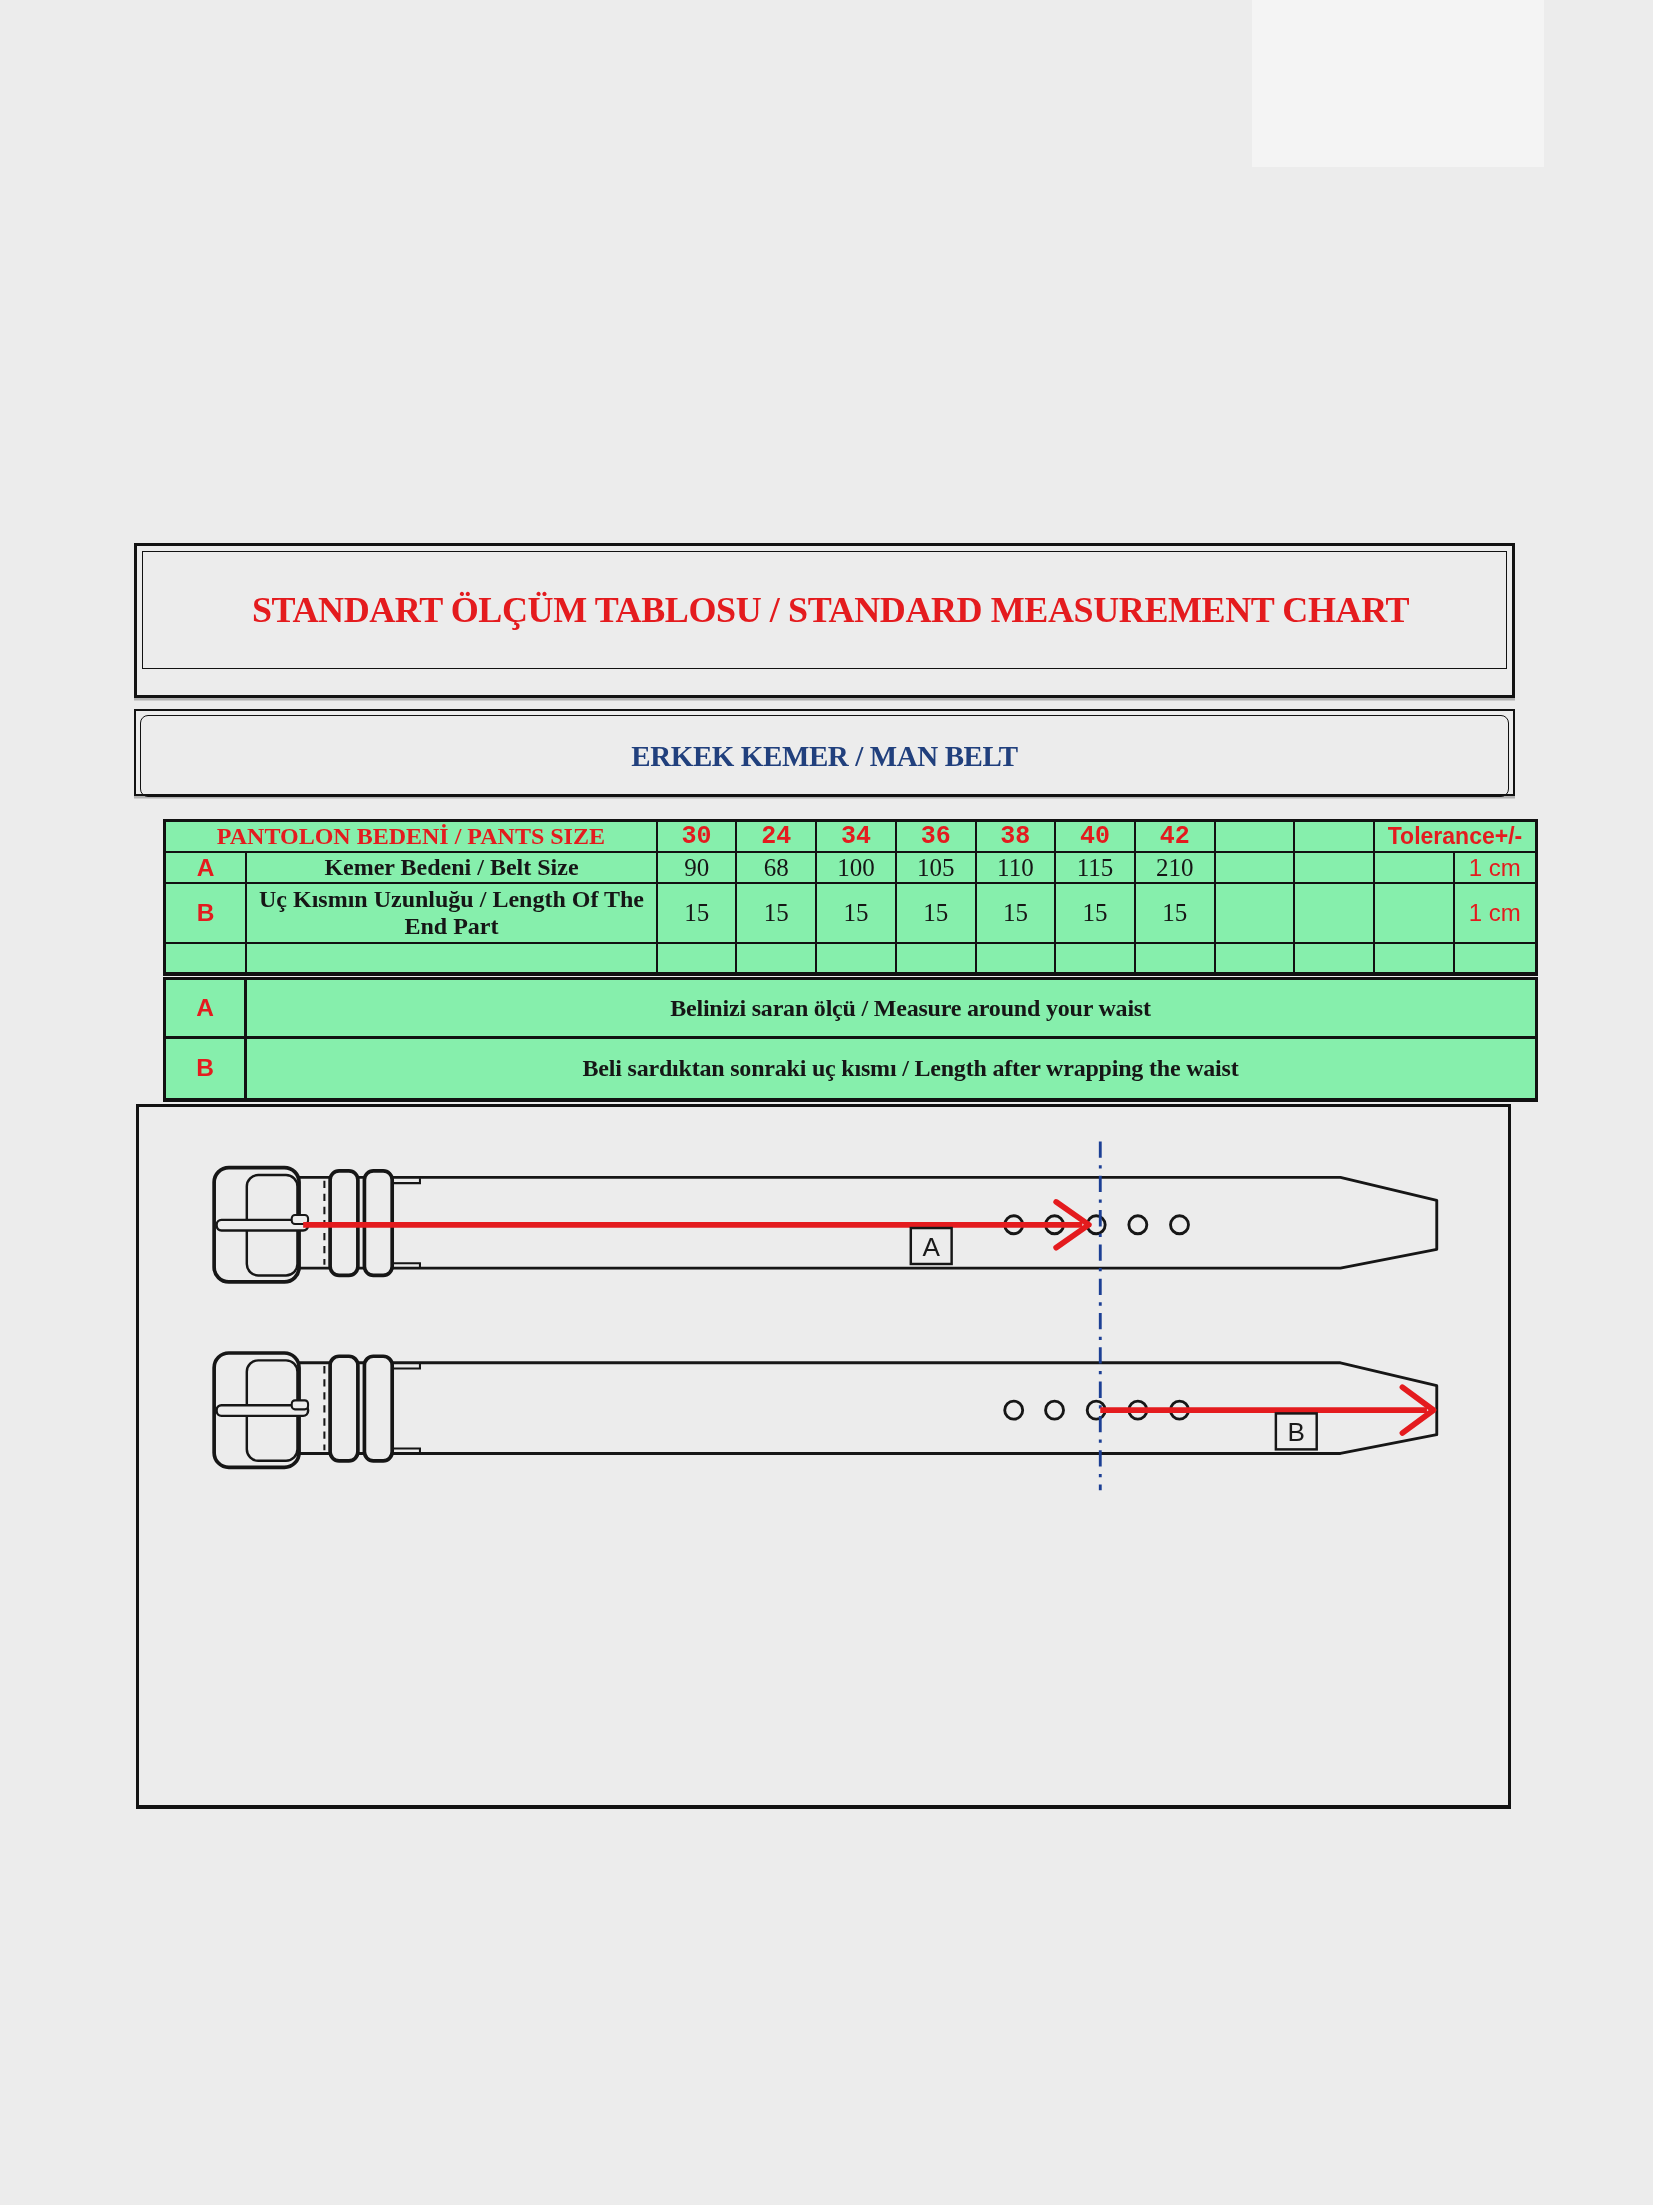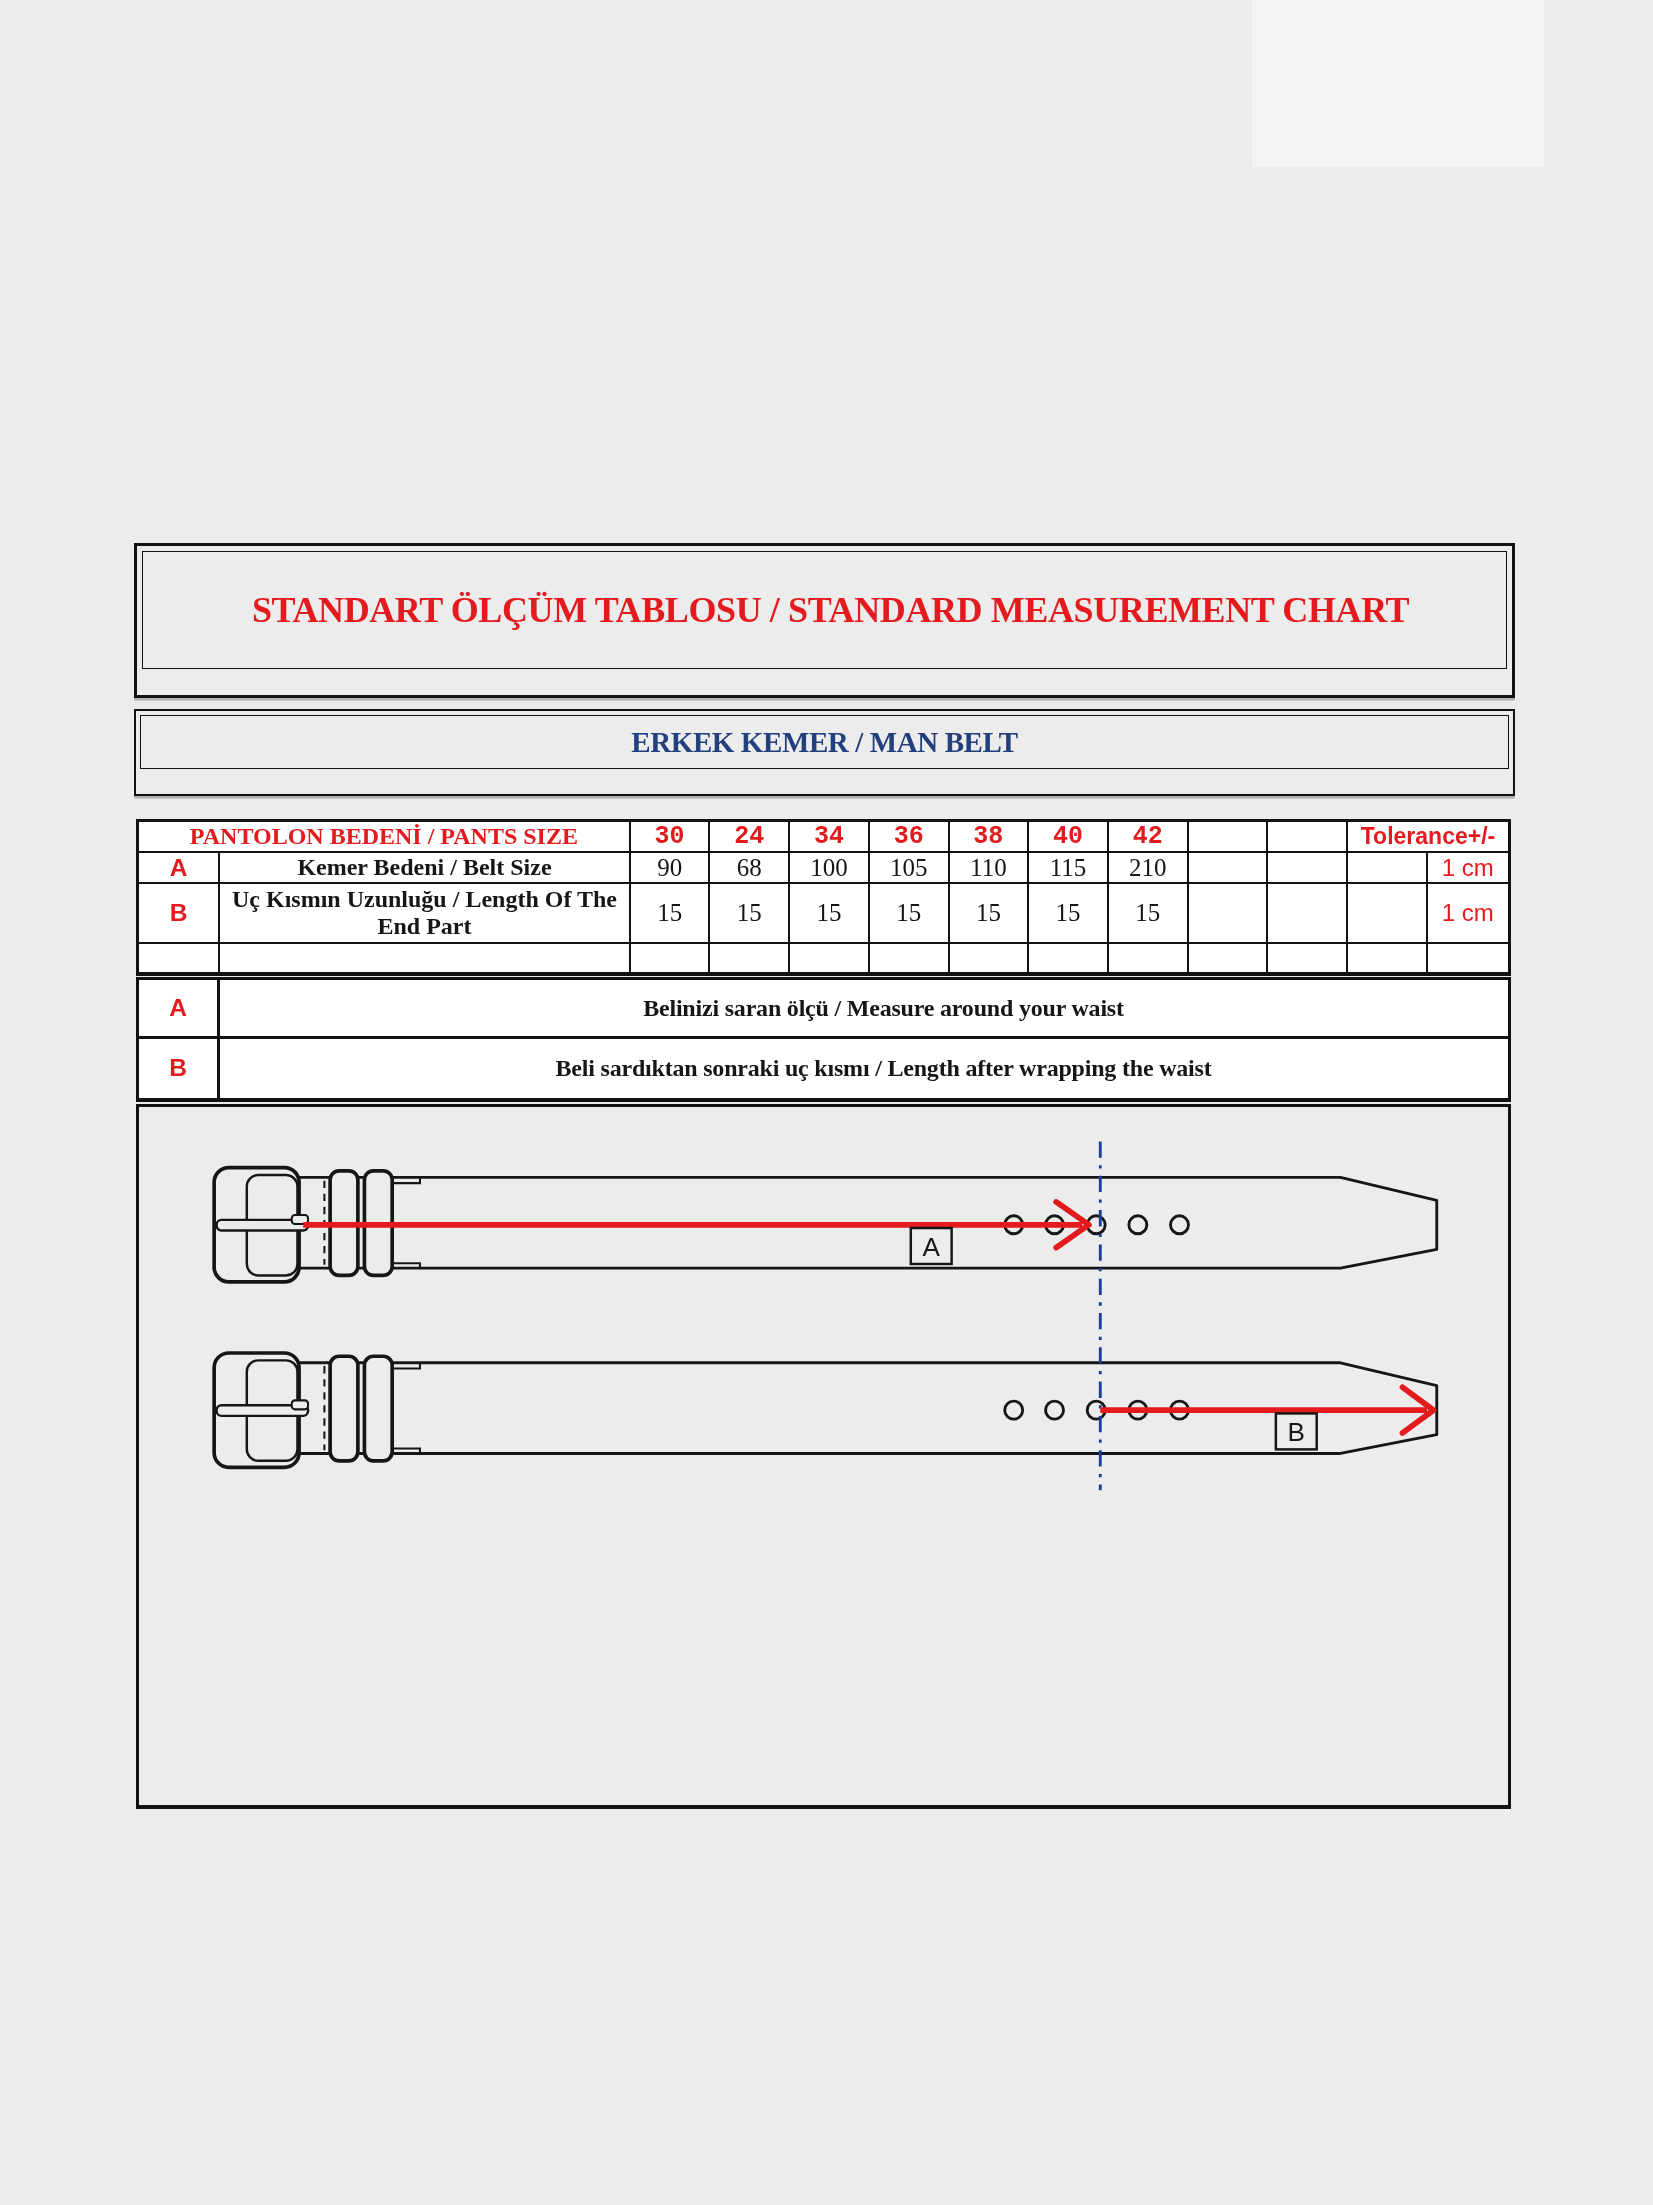--- a/index.html
+++ b/index.html
@@ -7,21 +7,21 @@
   .abs{position:absolute;}
 
   
   .dbox{border:3.3px solid #121212;background:#ececec;box-sizing:border-box;box-shadow:0 2.5px 0 rgba(0,0,0,0.25);}
   .dbox-inner{border:1.6px solid #121212;box-sizing:border-box;display:flex;align-items:center;justify-content:center;}
 
   .title-text{color:#e41b1e;font-weight:bold;font-size:36px;letter-spacing:-0.4px;white-space:nowrap;margin-left:12px;}
   .subtitle-text{color:#21407d;font-weight:bold;font-size:29px;letter-spacing:-0.4px;white-space:nowrap;}
 
   
-  table{border-collapse:collapse;table-layout:fixed;background:#ffffff;}
+  table{border-collapse:collapse;table-layout:fixed;background:#86efac;margin-left:27px;}
   .mtable{border:3.3px solid #121212;border-bottom-width:4.9px;}
   .mtable td{border:2.5px solid #121212;padding:0;text-align:center;vertical-align:middle;overflow:visible;}
   .hdr-label{color:#e41b1e;font-weight:bold;font-size:24px;}
   .size-num{font-family:Liberation Mono, monospace;color:#e41b1e;font-weight:bold;font-size:25px;}
   .tol-label{font-family:"Liberation Sans",sans-serif;color:#e41b1e;font-weight:bold;font-size:23px;text-align:right;white-space:nowrap;padding-right:2.5px;}
   .marker{font-family:"Liberation Sans",sans-serif;color:#e41b1e;font-weight:bold;font-size:24.5px;}
   .row-label{font-size:24px;font-weight:bold;text-align:left;padding-left:4.9px;line-height:1.12;}
   .val{font-size:25px;}
   .cm{font-family:"Liberation Sans",sans-serif;color:#e41b1e;font-weight:normal;font-size:24px;text-align:left;padding-left:6.5px;white-space:nowrap;}
 
@@ -38,21 +38,21 @@
 
 <div class="abs white-patch" style="left:1252px;top:0;width:292px;height:167px;"></div>
 
 <div class="abs dbox" style="left:134px;top:543px;width:1381px;height:155px;">
   <div class="dbox-inner" style="margin:4.9px 4.9px 21px 4.9px;height:118px;">
     <span class="title-text">STANDART ÖLÇÜM TABLOSU / STANDARD MEASUREMENT CHART</span>
   </div>
 </div>
 
 <div class="abs dbox" style="left:134px;top:709px;width:1381px;height:87px;border-width:2.5px;">
-  <div class="dbox-inner" style="margin:4.1px;height:54px;">
+  <div class="dbox-inner" style="margin:4.1px;height:82px;border-radius:8px;">
     <span class="subtitle-text">ERKEK KEMER / MAN BELT</span>
   </div>
 </div>
 
 <table class="abs mtable" style="left:136px;top:819px;width:1375px;">
   <colgroup>
     <col style="width:81px">
       <col style="width:407px">
     <col style="width:79px">
       <col style="width:79px">

